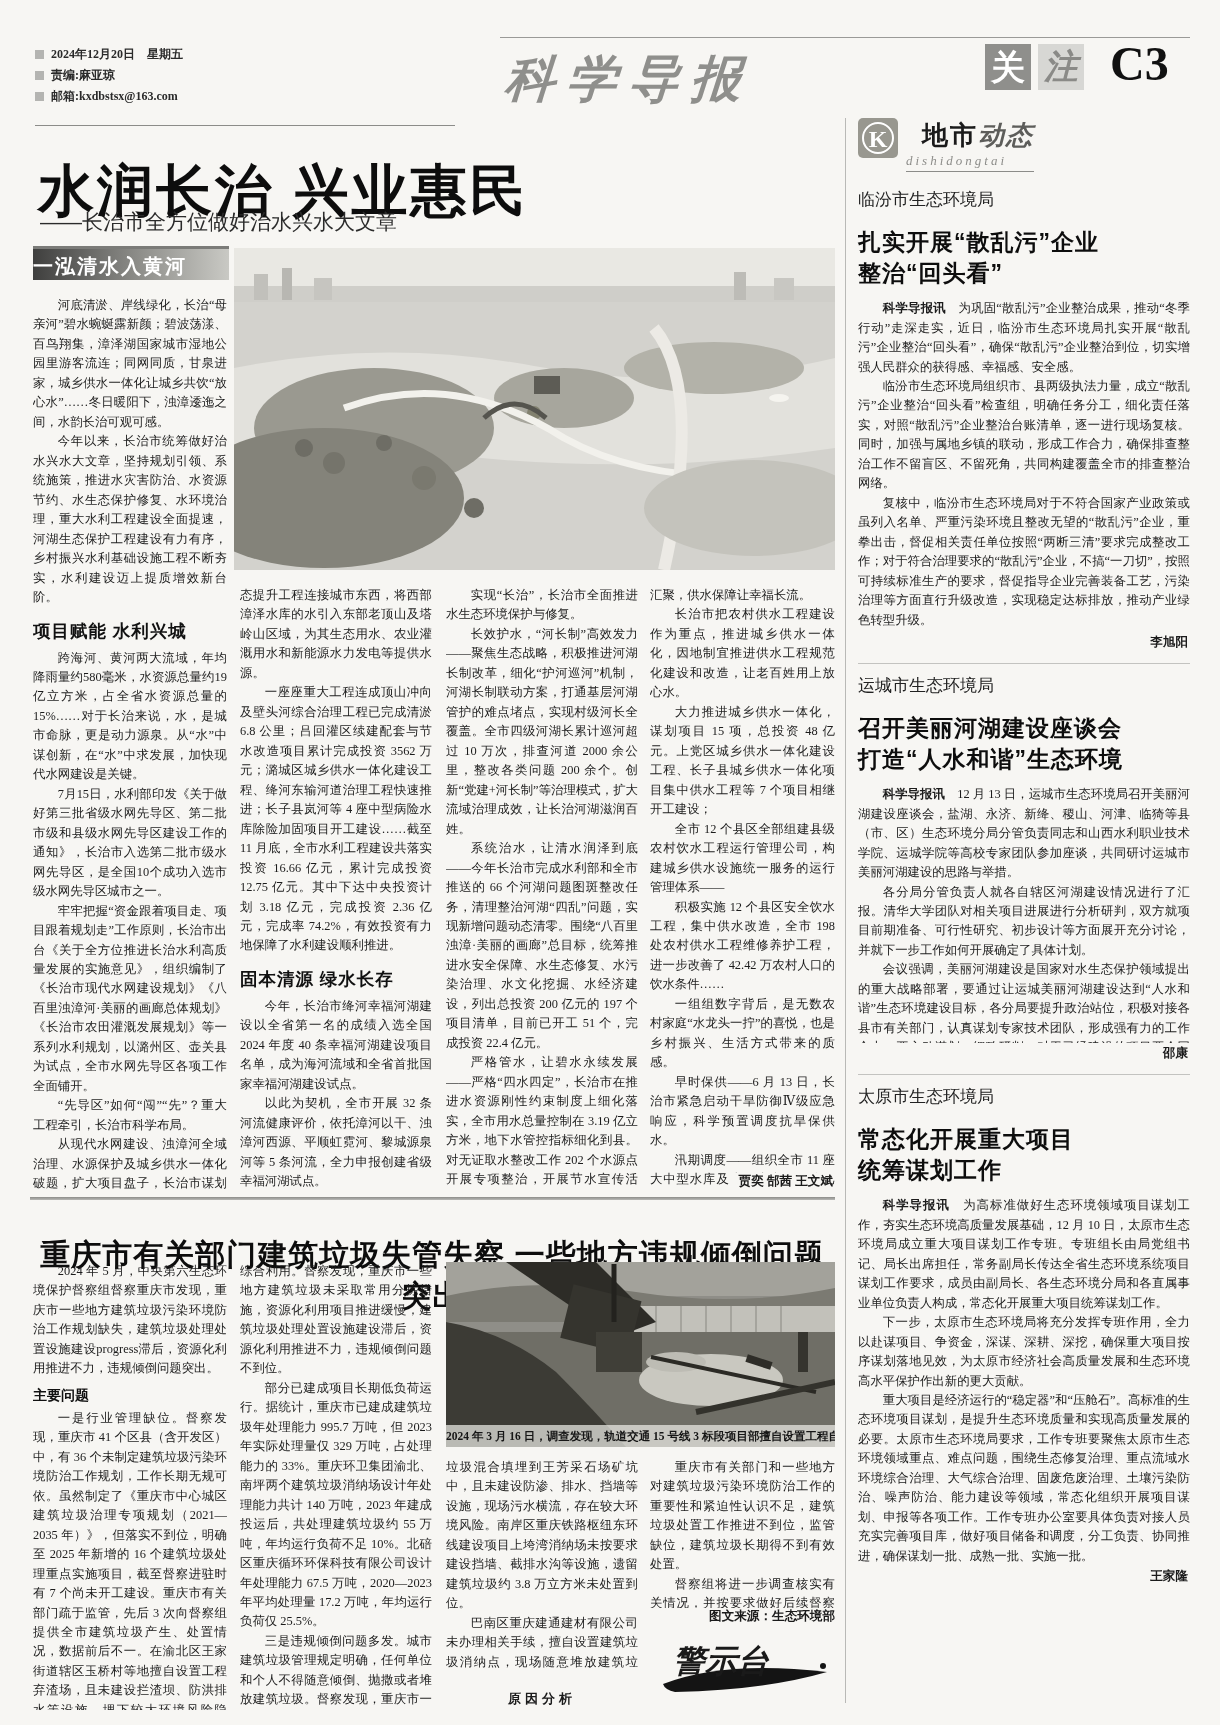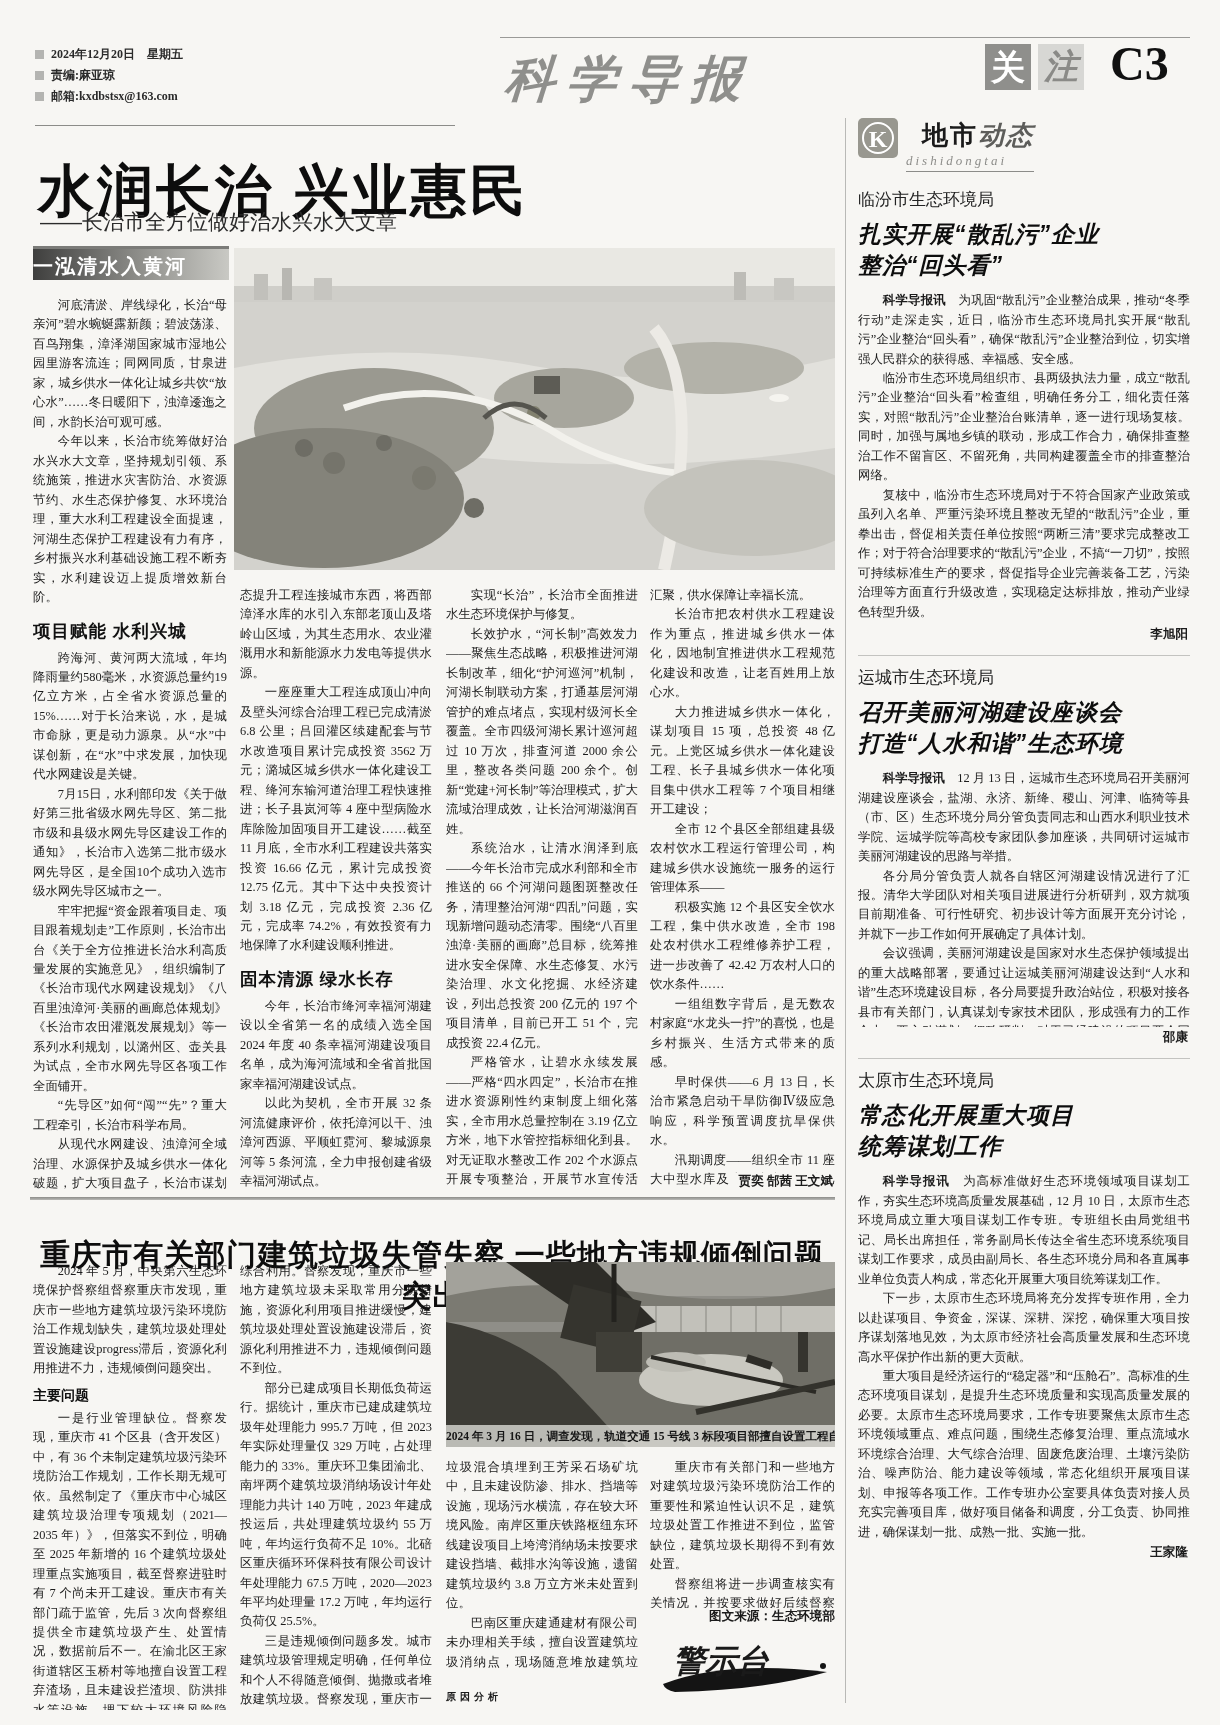--- a/index.html
+++ b/index.html
@@ -58,39 +58,39 @@
   #b-headline{position:absolute;left:30px;top:1210px;width:805px;text-align:center;
               font-size:30px;font-weight:900;letter-spacing:1px;color:#0d0d0d;}
   #b-col1{left:33px; top:1262px;width:194px;height:448px;}
   #b-col2{left:240px;top:1262px;width:192px;height:448px;}
   #b-photo{position:absolute;left:446px;top:1262px;width:389px;height:185px;overflow:hidden;}
   #b-caption{position:absolute;left:446px;top:1425px;width:389px;height:22px;line-height:22px;
              background:rgba(235,235,230,.72);font-size:11.5px;font-weight:700;color:#161616;
              text-align:center;overflow:hidden;white-space:nowrap;}
   #b-col3{left:446px;top:1458px;width:192px;height:215px;}
   #b-col4{left:650px;top:1458px;width:185px;height:150px;}
-  #b-cause{position:absolute;left:446px;top:1690px;width:192px;
-           font-weight:800;font-size:10px;letter-spacing:4px;
+  #b-cause{position:absolute;left:446px;top:1690px;width:192px;text-align:center;
+           font-weight:800;font-size:13px;letter-spacing:4px;
            font-family:Liberation Serif, serif;}
   #b-source{position:absolute;left:650px;top:1608px;width:185px;text-align:right;
             font-weight:800;font-size:12.6px;}
   #b-warn{position:absolute;left:655px;top:1632px;width:180px;height:70px;}
 
   
   #sidebar{position:absolute;left:858px;top:118px;width:332px;}
   #sb-logo{display:flex;align-items:flex-start;margin-bottom:16px;}
   #sb-logo-k{width:40px;height:40px;flex:0 0 auto;margin-right:8px;}
   #sb-title-wrap{border-bottom:1px solid #8c8c89;padding-bottom:2px;}
   #sb-title{font-size:26px;font-weight:900;letter-spacing:2px;color:#1a1a1a;margin-left:16px;}
   #sb-title .it{font-style:italic;color:#5d5d5a;}
   #sb-pinyin{font-size:13px;font-style:italic;color:#8d8d8a;letter-spacing:3px;}
   .sb-kicker{font-size:17px;color:#222;margin:6px 0 4px;
              font-family:"Liberation Sans","DejaVu Sans",sans-serif;}
   .sb-headline{font-size:23px;font-weight:900;line-height:1.35;color:#0d0d0d;white-space:pre-line;
-               margin:8px 0 10px;font-family:"Liberation Sans","DejaVu Sans",sans-serif;letter-spacing:1px;font-style:italic;}
+               margin:16px 0 10px;font-family:"Liberation Sans","DejaVu Sans",sans-serif;letter-spacing:1px;}
   .sb-body{overflow:hidden;}
   .sb-byline{text-align:right;font-weight:700;font-size:12.6px;padding:2px 2px 0 0;}
   .sb-rule{height:1px;background:#c3c3c0;margin:12px 0 10px;}
   #sb-a1 .sb-body{max-height:333px;}
   #sb-a2 .sb-body{max-height:258px;}
   #sb-a3 .sb-body{max-height:458px;}
 </style>
 </head>
 <body>
 

